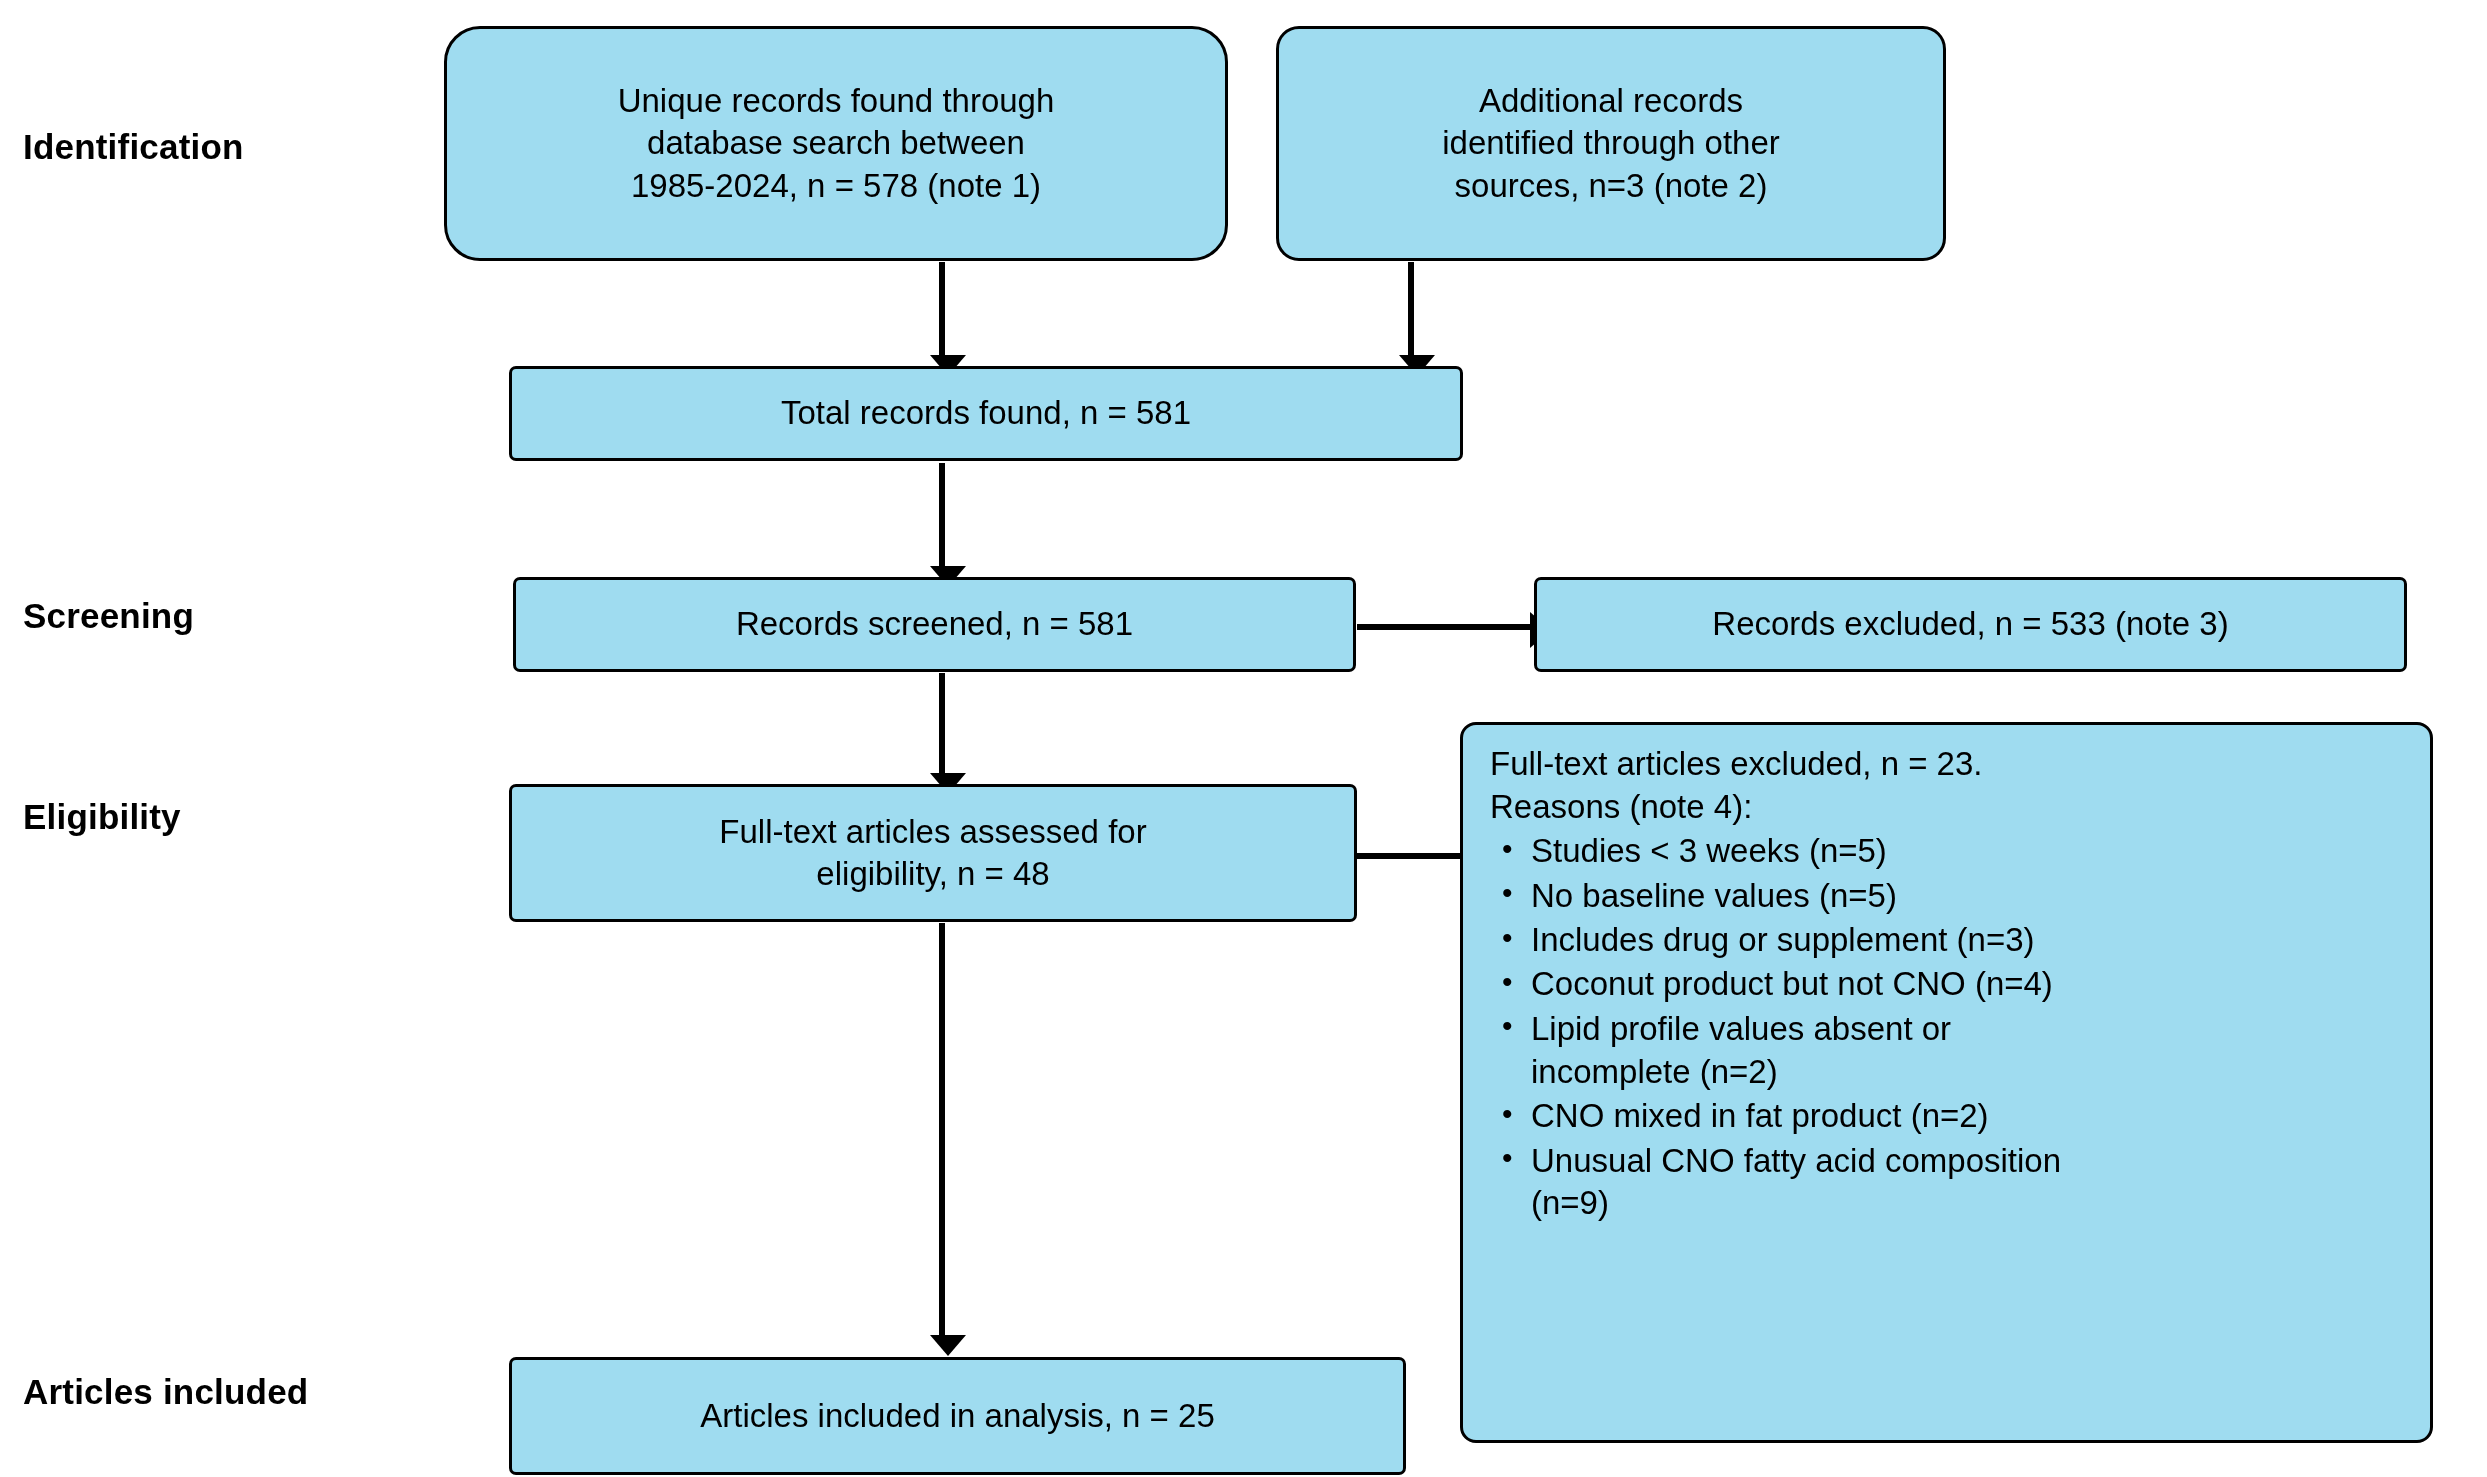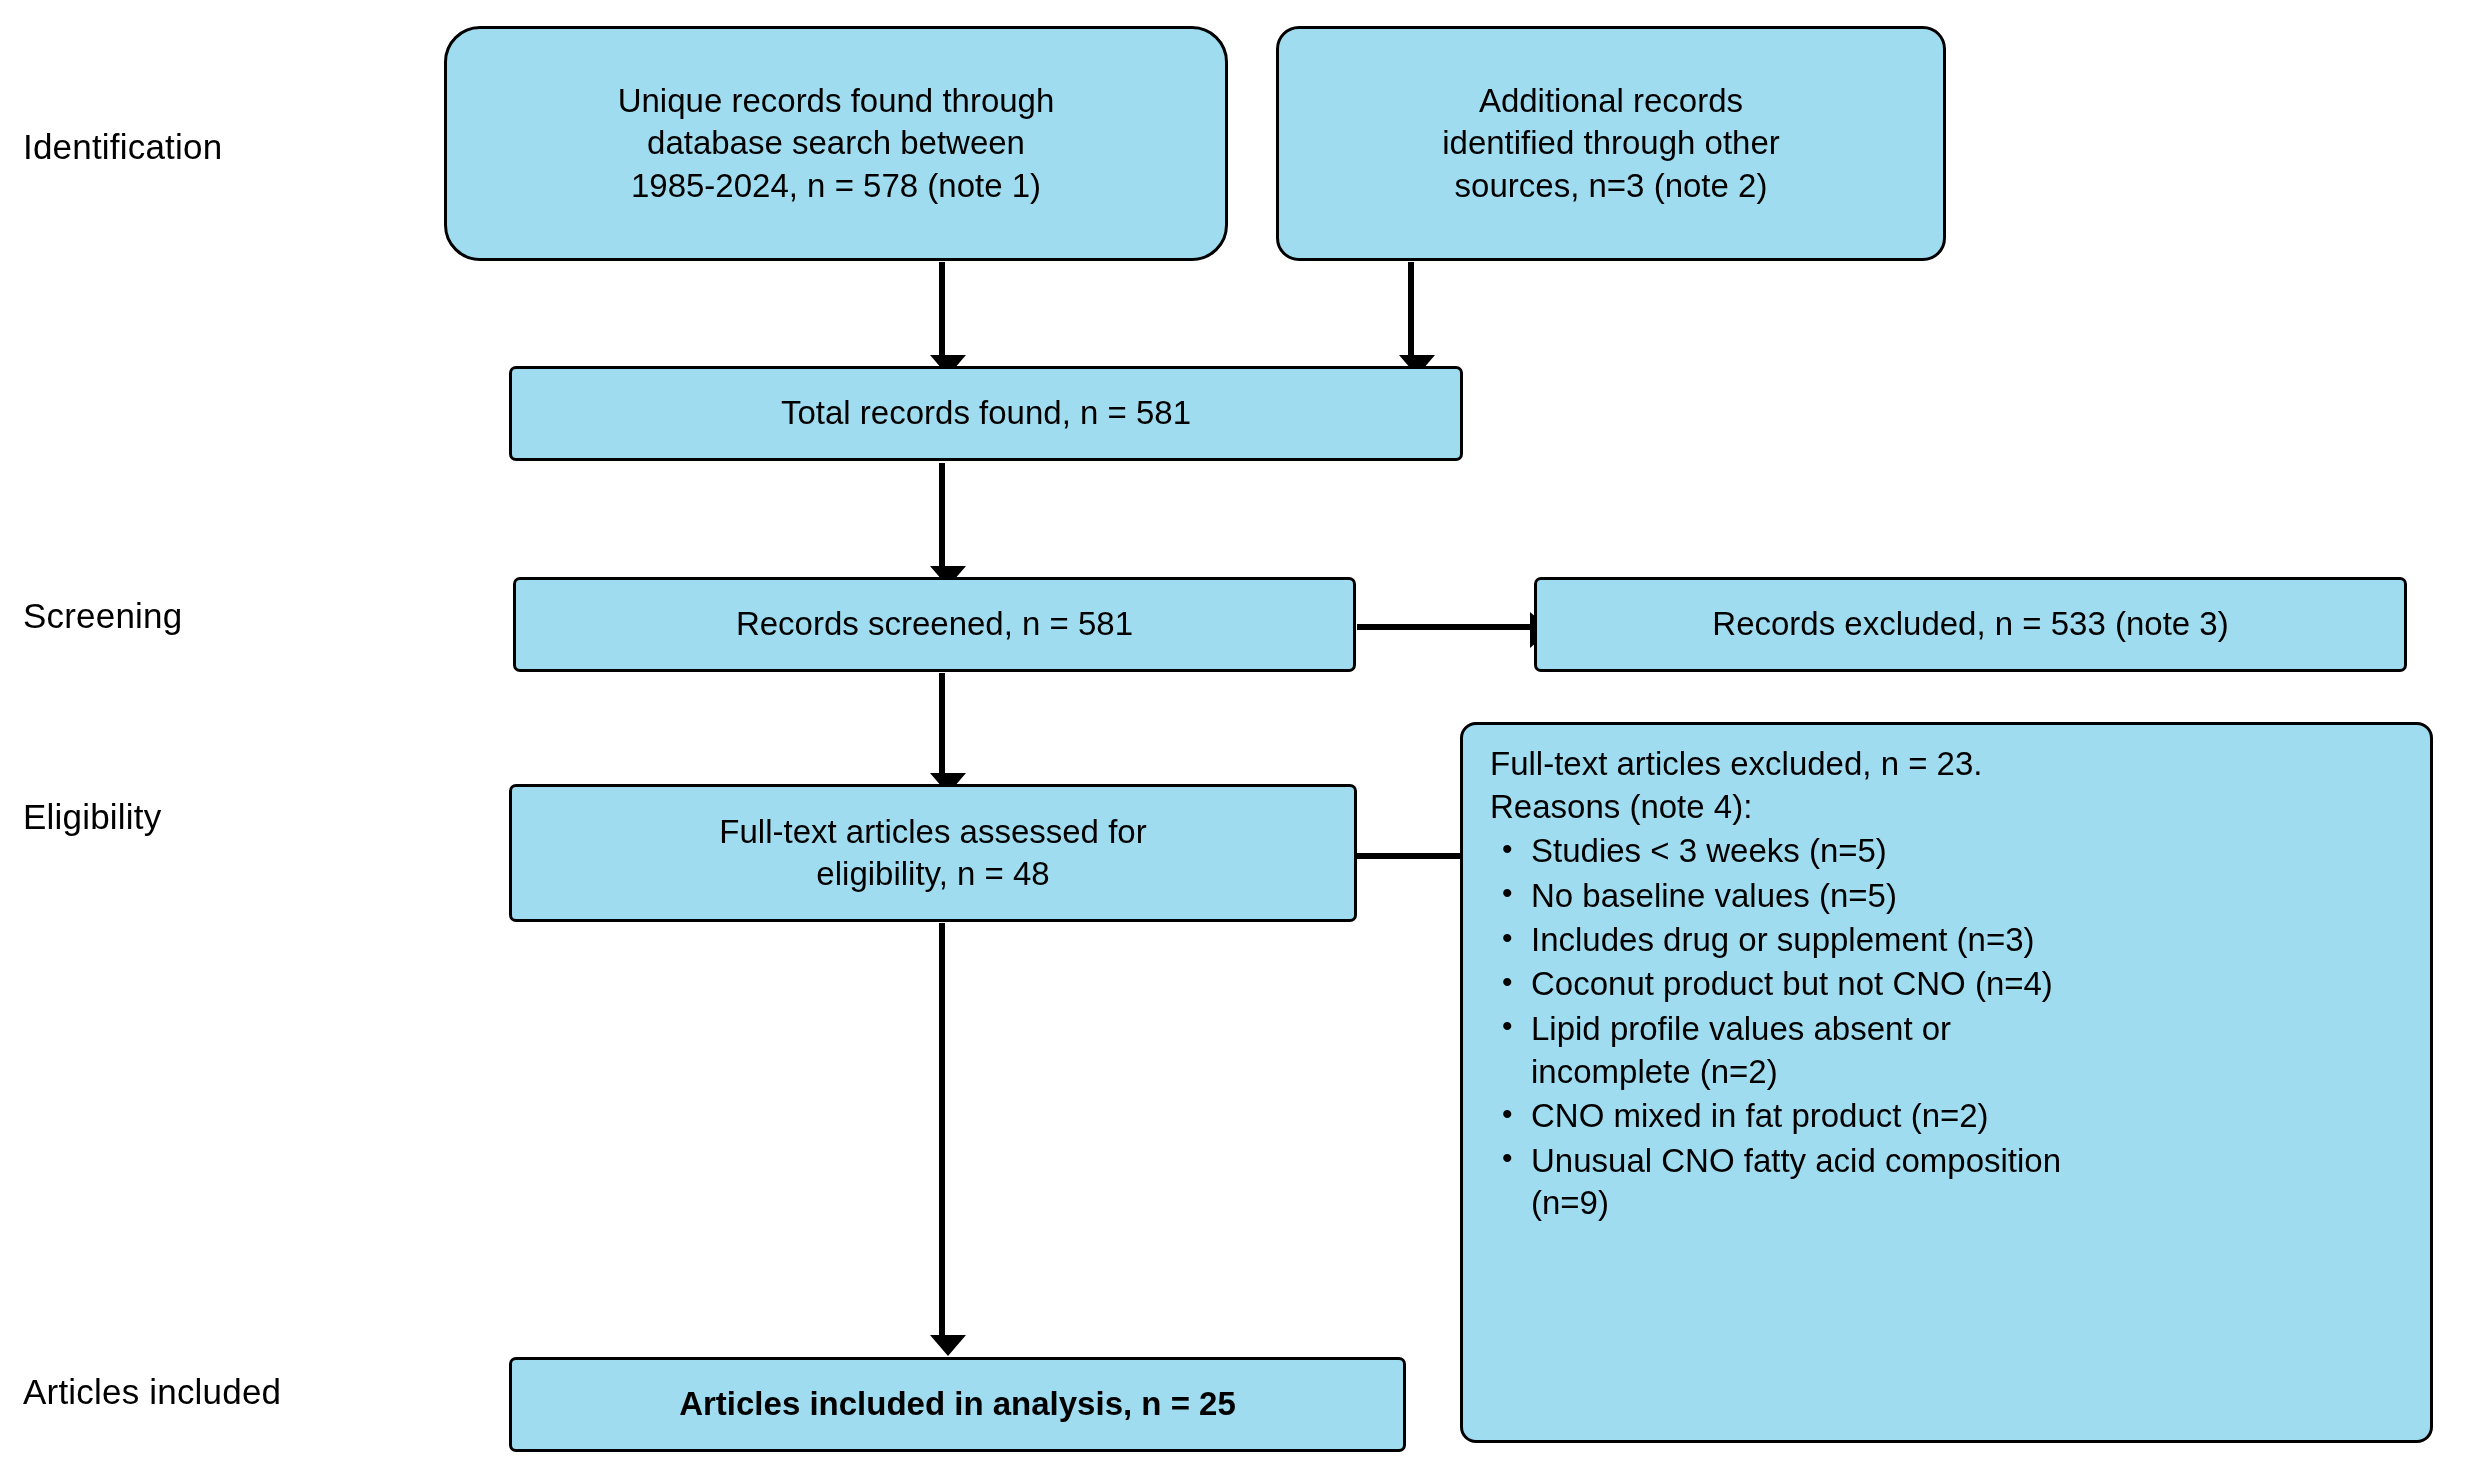--- a/index.html
+++ b/index.html
@@ -13,21 +13,21 @@
   }
   #canvas {
     position: relative;
     width: 2487px;
     height: 1477px;
     background: #ffffff;
     overflow: hidden;
   }
   .stage-label {
     position: absolute;
-    font-weight: normal;
+    font-weight: bold;
     font-size: 35px;
     color: #000000;
     letter-spacing: 0.2px;
     white-space: nowrap;
   }
   .box {
     position: absolute;
     background: #9FDCF0;
     border: 3px solid #000000;
     box-sizing: border-box;
@@ -178,18 +178,18 @@
       <li>Lipid profile values absent or
 incomplete (n=2)</li>
       <li>CNO mixed in fat product (n=2)</li>
       <li>Unusual CNO fatty acid composition
 (n=9)</li>
     </ul>
   </div>
 
   <div class="arrow-v" style="left:939px; top:923px; height:413px;"></div>
 
-  <div class="box r-small" style="left:509px; top:1357px; width:897px; height:95px;font-weight:bold;">
+  <div class="box r-small" style="left:509px; top:1357px; width:897px; height:118px;">
     <span class="box-text">Articles included in analysis, n = 25</span>
   </div>
 
 </div>
 
 
 </body></html>

